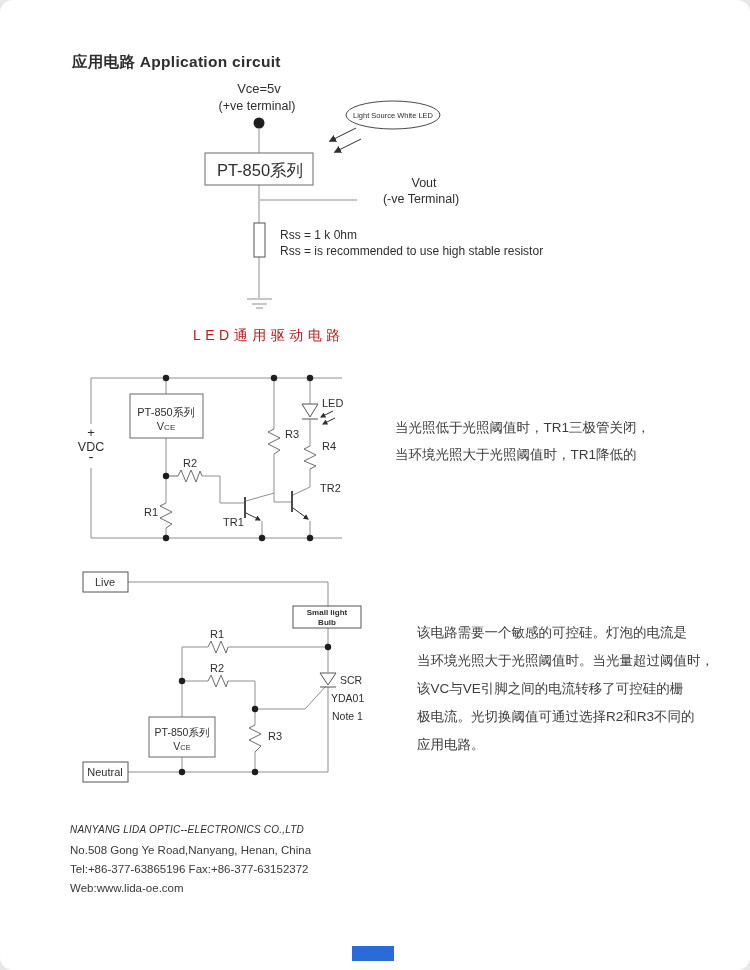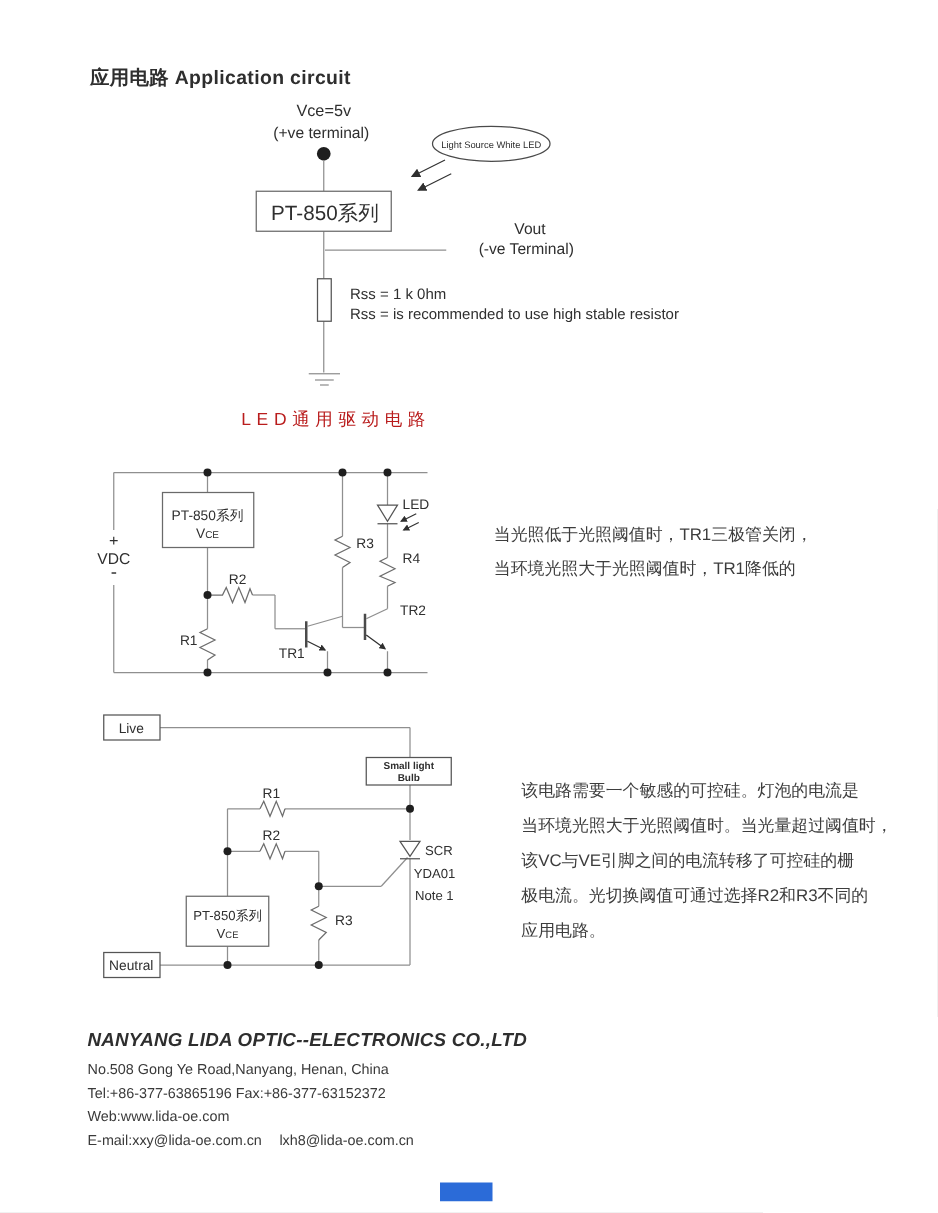--- a/index.html
+++ b/index.html
@@ -1,30 +1,30 @@
 <!DOCTYPE html>
 <html><head>
 <meta charset="utf-8">
 <style>
   html,body{margin:0;padding:0;background:#e8e8e8;}
   #page{
     position:relative;width:750px;height:970px;background:#ffffff;
     font-family:"Liberation Sans","DejaVu Sans",sans-serif;color:#2e2e2e;
-    overflow:hidden;margin:0 auto;
+    overflow:hidden;margin:0 auto;border-radius:13px;
   }
   .abs{position:absolute;}
   #doc-title{left:72px;top:52px;font-size:15.5px;font-weight:700;letter-spacing:0.3px;}
   #circuit-svg{left:0;top:0;}
   svg text{font-family:"Liberation Sans","DejaVu Sans",sans-serif;fill:#2f2f2f;}
   #led-heading{left:193px;top:327px;font-size:14px;letter-spacing:4.5px;color:#b91c1c;}
   .desc{font-size:13.5px;color:#3d3d3d;}
   #desc-led{left:395px;top:414px;line-height:27px;width:330px;}
   #desc-scr{left:417px;top:619px;line-height:28px;width:340px;}
   #footer{left:70px;top:824px;}
-  #footer .company{font-size:15px;font-weight:700;font-style:italic;letter-spacing:0.2px;margin-bottom:9px;}
+  #footer .company{font-size:10px;font-weight:400;font-style:italic;letter-spacing:0.2px;margin-bottom:9px;}
   #footer .fline{font-size:11.5px;margin-bottom:7px;color:#3a3a3a;}
   #footer .email-gap{margin-left:14px;}
   #footer-blue-mark{left:352px;top:946px;width:42px;height:15px;background:#2b6bd8;}
 </style>
 </head>
 <body>
 
 <div id="page">
 
   <div id="doc-title" class="abs">应用电路  Application circuit</div>
@@ -219,20 +219,17 @@
     <div>该VC与VE引脚之间的电流转移了可控硅的栅</div>
     <div>极电流。光切换阈值可通过选择R2和R3不同的</div>
     <div>应用电路。</div>
   </div>
 
   <div id="footer" class="abs">
     <div class="company">NANYANG LIDA OPTIC--ELECTRONICS CO.,LTD</div>
     <div class="fline">No.508 Gong Ye Road,Nanyang, Henan, China</div>
     <div class="fline">Tel:+86-377-63865196 Fax:+86-377-63152372</div>
     <div class="fline">Web:www.lida-oe.com</div>
-    <div class="fline">
-      <span>E-mail:xxy@lida-oe.com.cn</span><span class="email-gap">lxh8@lida-oe.com.cn</span>
-    </div>
   </div>
 
   <div id="footer-blue-mark" class="abs" style="background: rgb(43, 107, 216);"></div>
 
 </div>
 
 </body></html>

